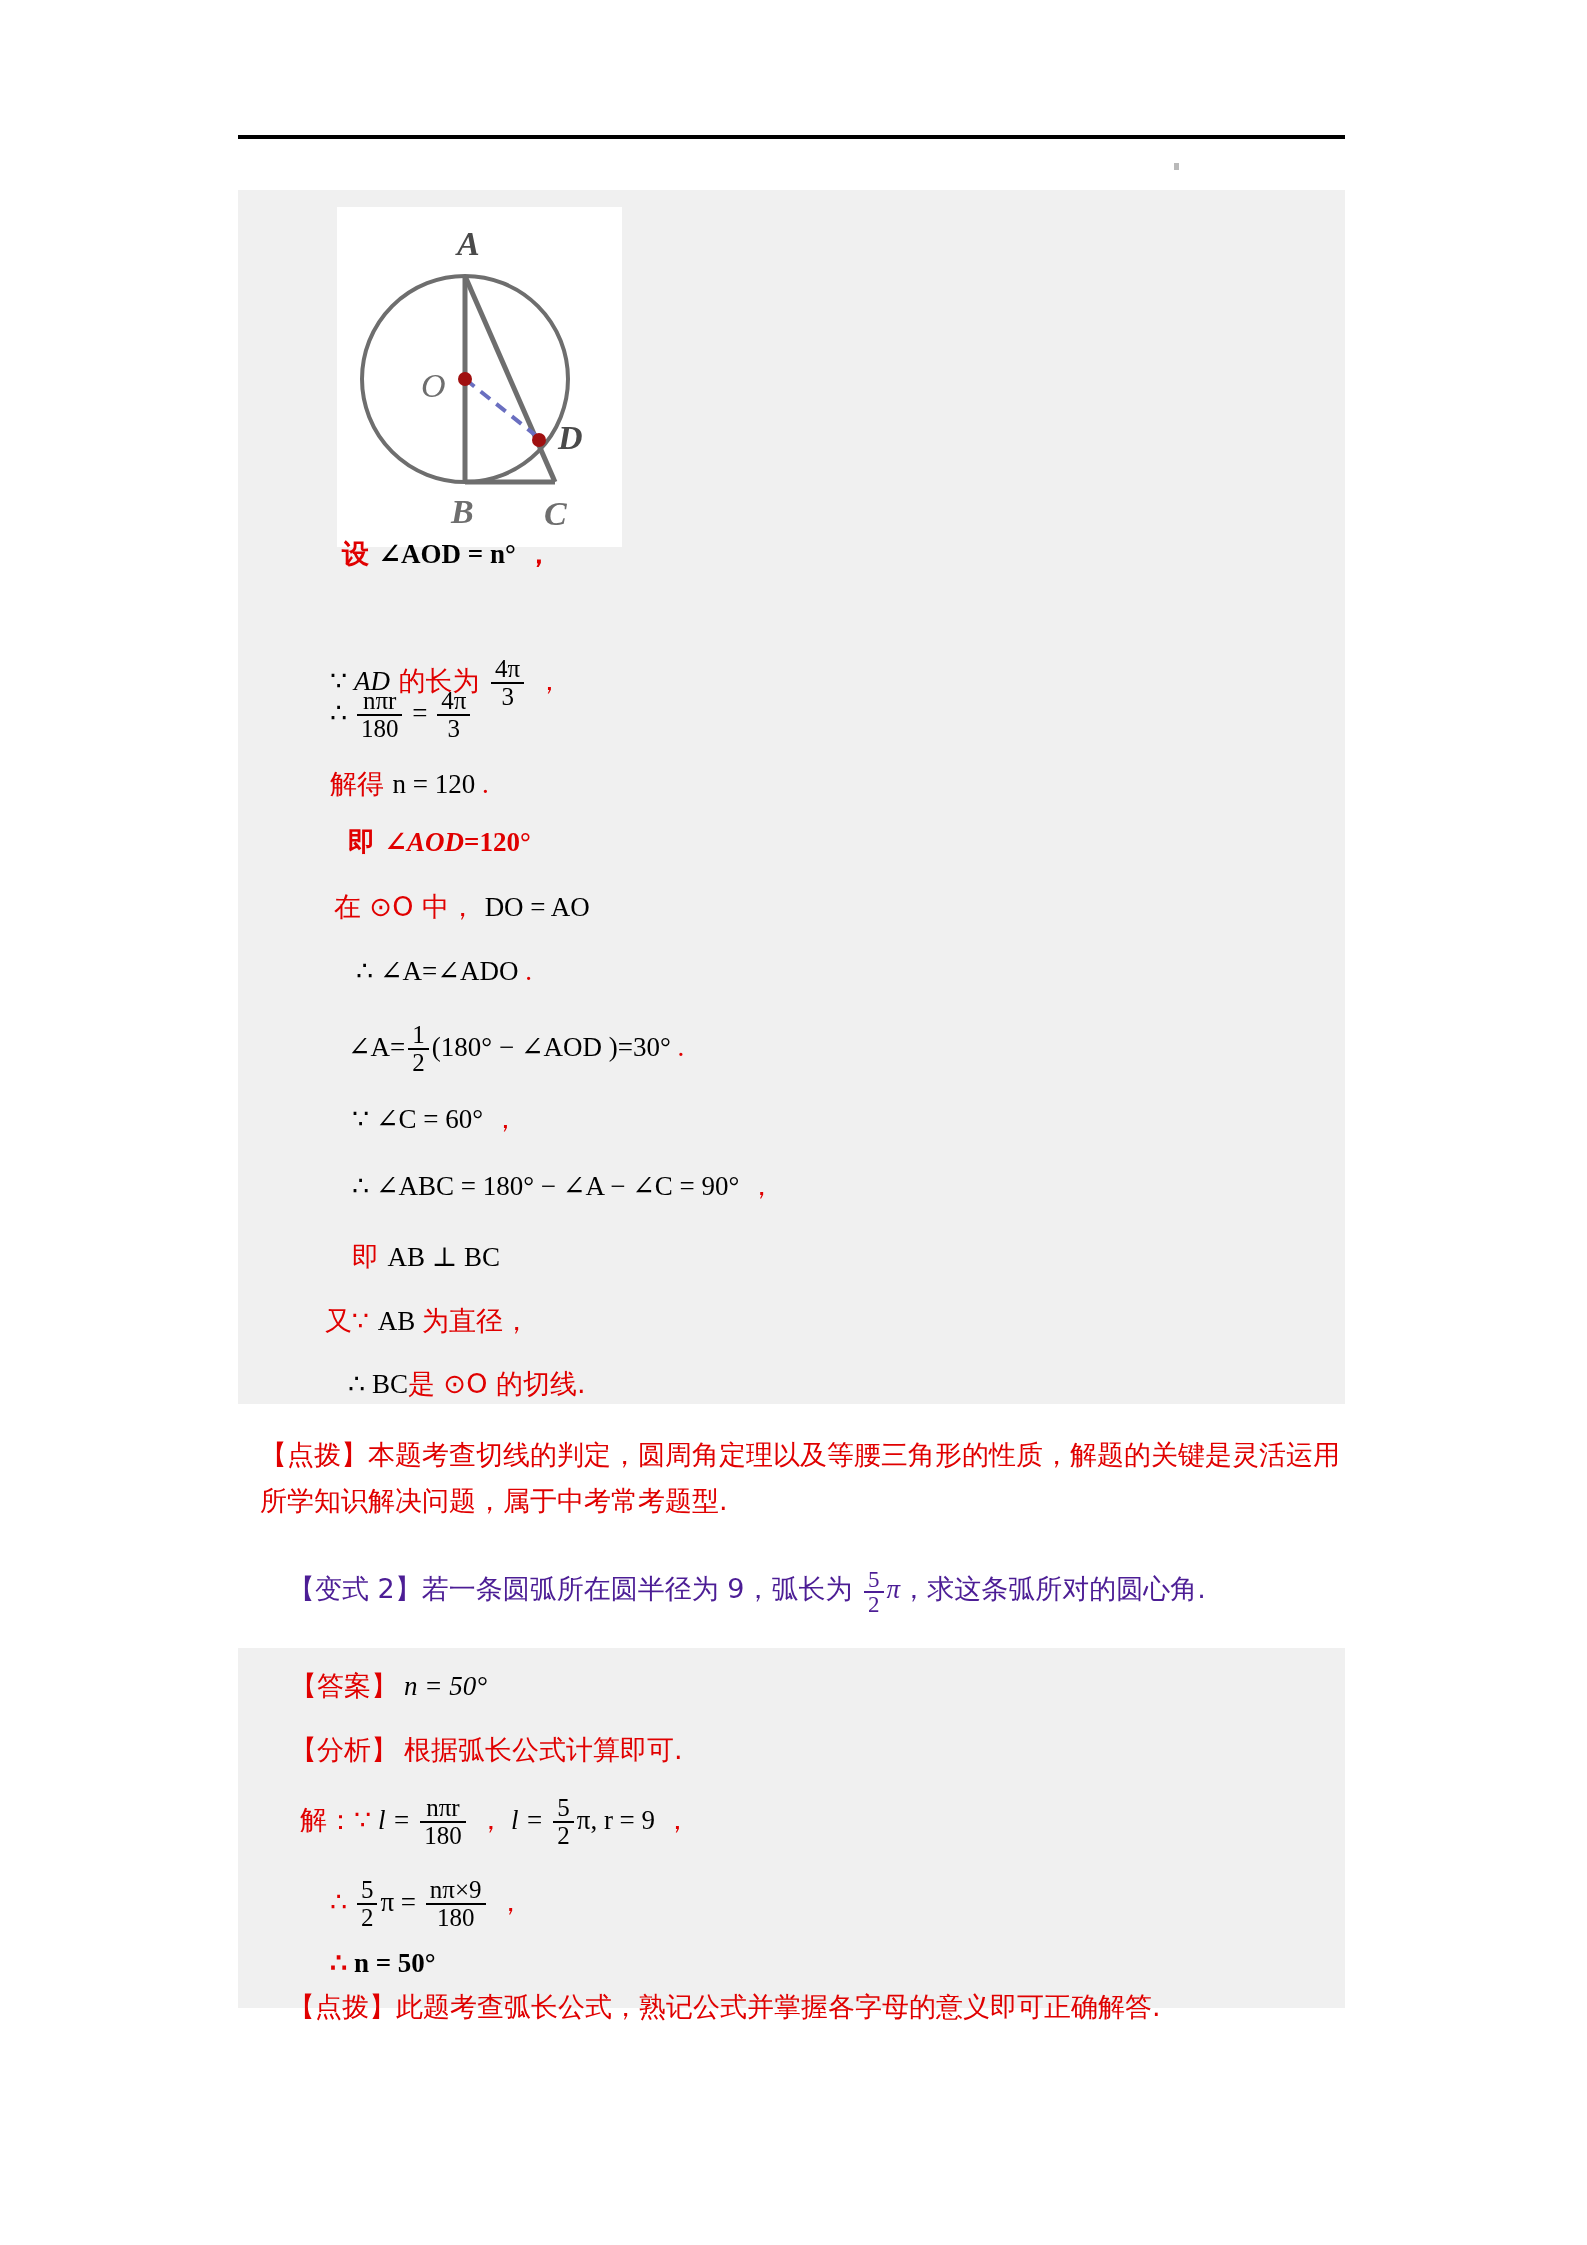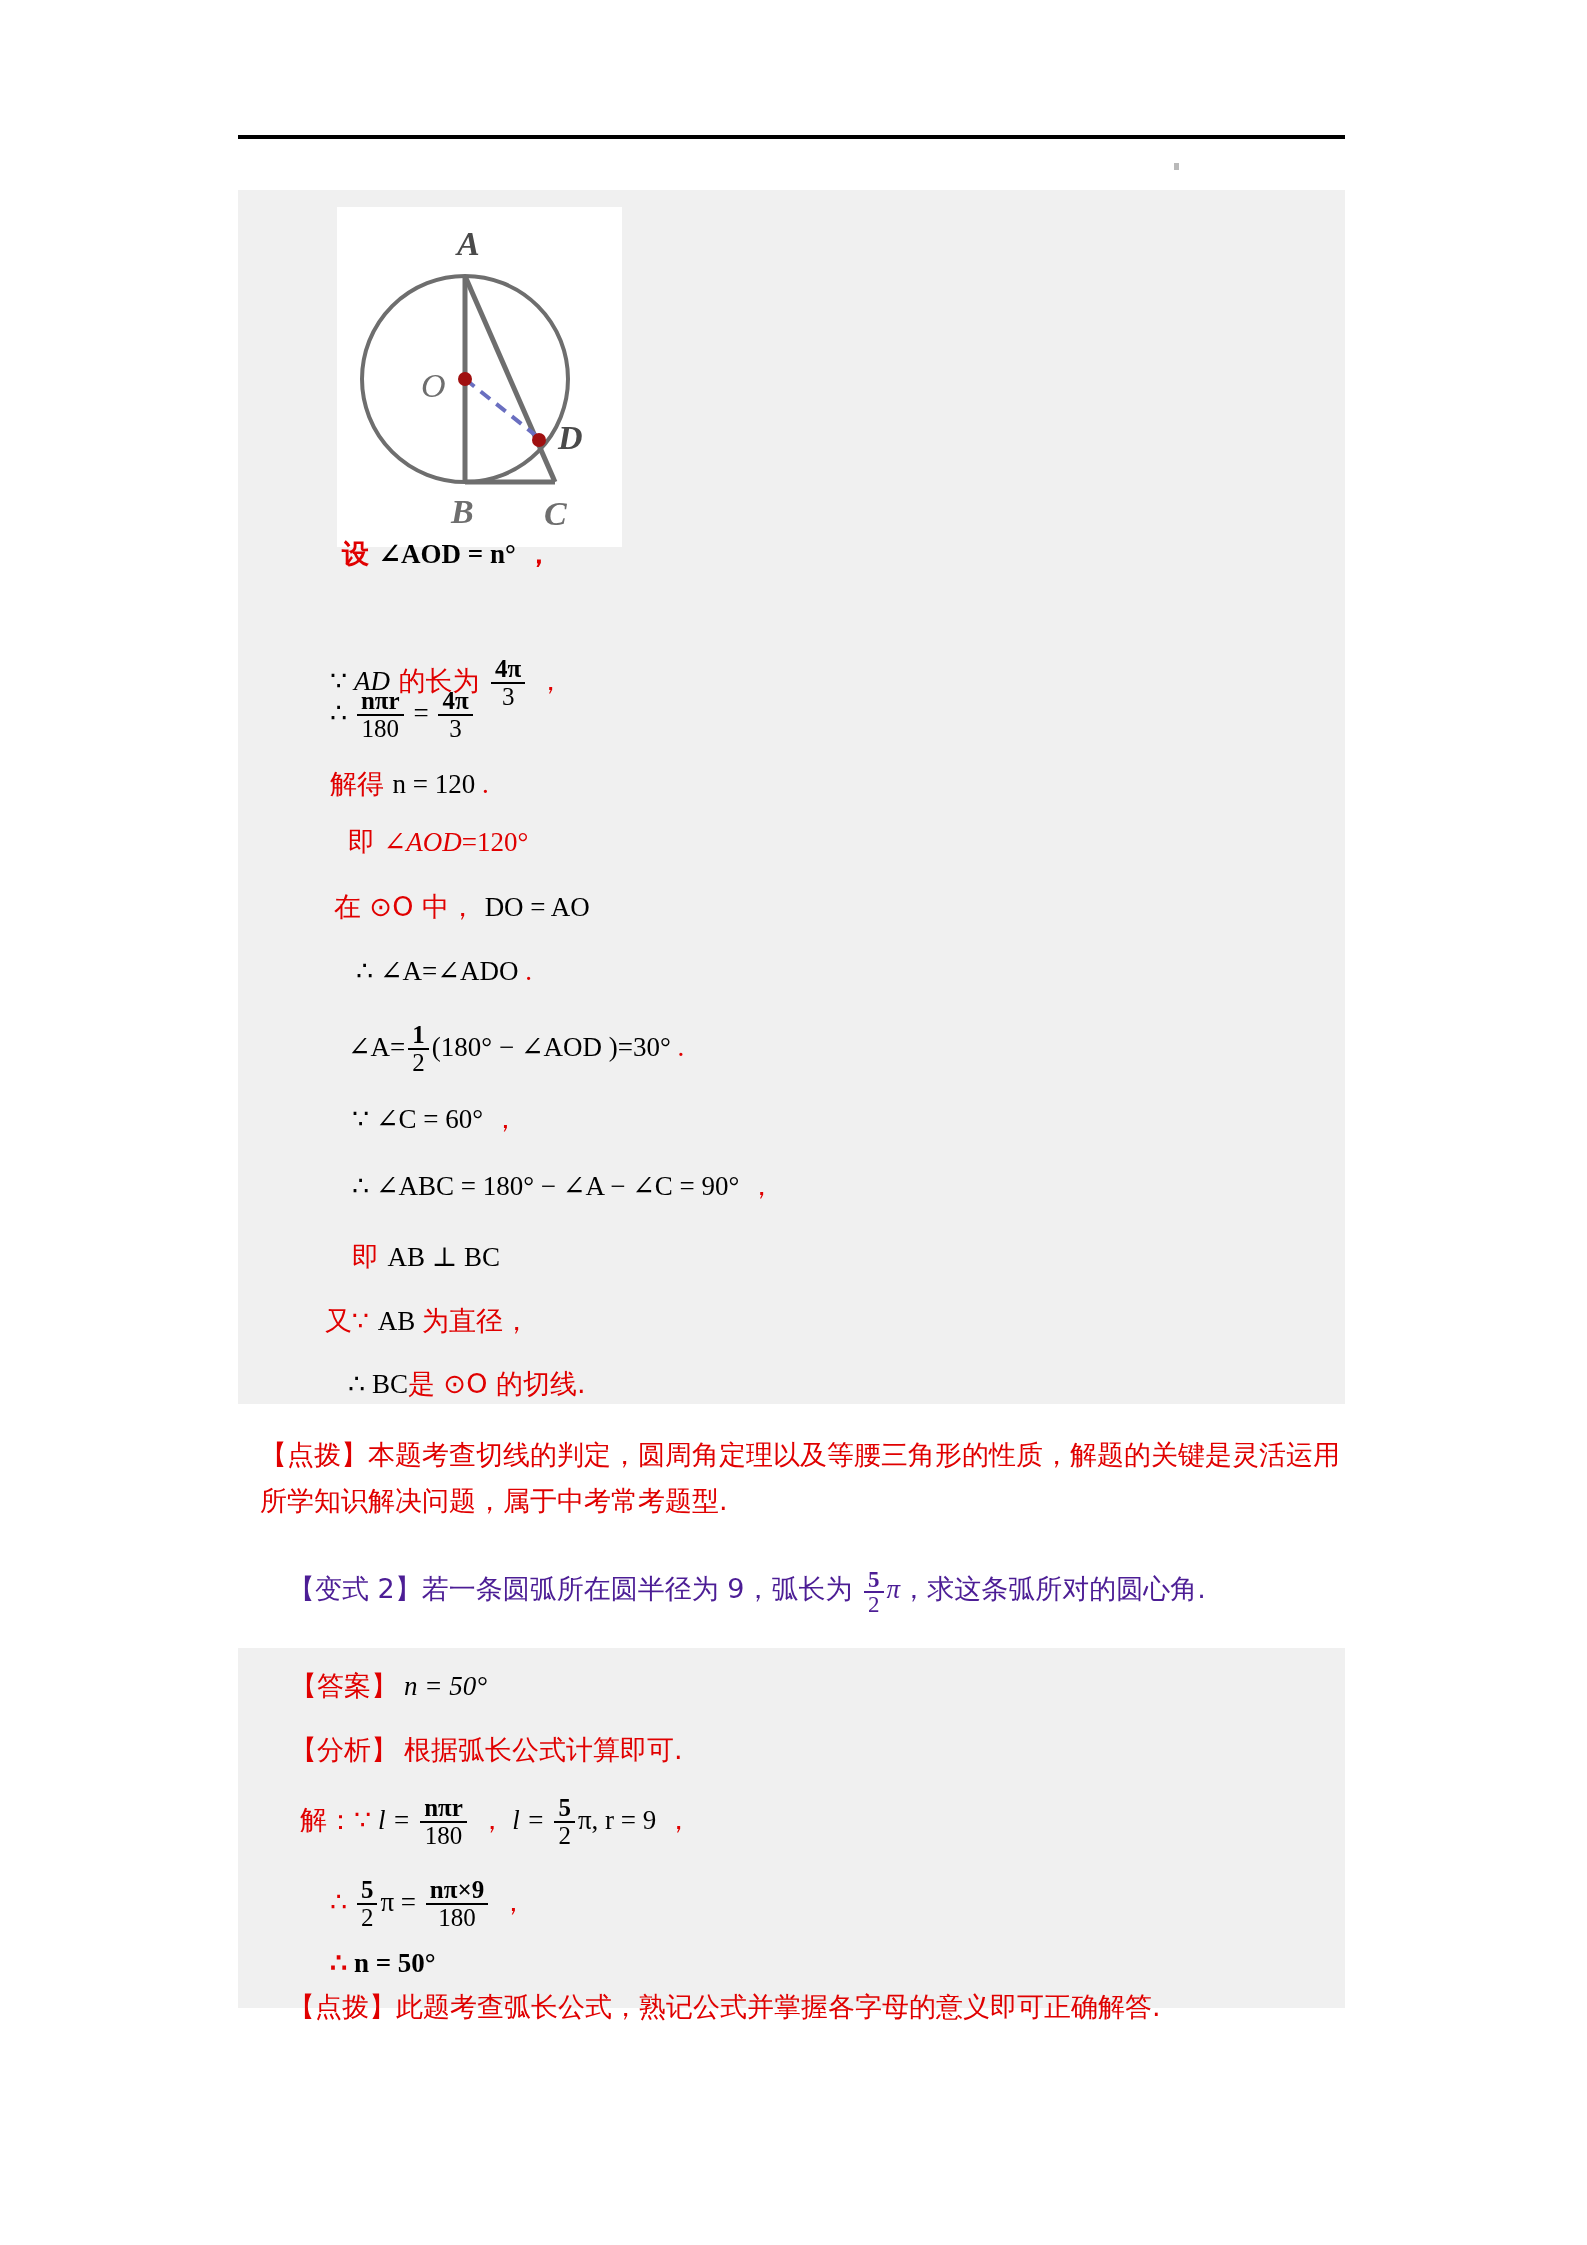--- a/index.html
+++ b/index.html
@@ -77,21 +77,20 @@
     display: inline-block;
     vertical-align: -0.52em;
     text-align: center;
     line-height: 1.02;
     margin: 0 3px;
   }
   .frac > .num {
     display: block;
     padding: 0 4px;
     font-size: 25px;
-    font-weight: bold;
   }
   .frac > .den {
     display: block;
     padding: 0 4px;
     border-top: 2px solid currentColor;
     font-size: 25px;
   }
   .frac.sm > .num, .frac.sm > .den { font-size: 23px; }
 
   
@@ -135,21 +134,21 @@
       <text x="221" y="242" font-family="Liberation Serif, serif" font-size="34" font-style="italic" font-weight="bold" fill="#4a4a4a">D</text>
       <text x="114" y="316" font-family="Liberation Serif, serif" font-size="34" font-style="italic" font-weight="bold" fill="#6e6e6e">B</text>
       <text x="207" y="318" font-family="Liberation Serif, serif" font-size="34" font-style="italic" font-weight="bold" fill="#6e6e6e">C</text>
     </svg>
   </div>
 
   <div class="line" style="left:342px; top:540px;font-weight:bold;"><span class="red cn">设 </span><span class="black">∠AOD = n°</span><span class="red cn"> ，</span></div>
   <div class="line" style="left:330px; top:612px;margin-top:44px;"><span class="black">∵ </span><span class="black it">AD</span><span class="red cn"> 的长为 </span><span class="frac"><span class="num">4π</span><span class="den">3</span></span><span class="red cn"> ，</span></div>
   <div class="line" style="left:330px; top:688px;"><span class="black">∴ </span><span class="frac"><span class="num">nπr</span><span class="den">180</span></span><span class="black"> = </span><span class="frac"><span class="num">4π</span><span class="den">3</span></span></div>
   <div class="line" style="left:330px; top:770px;"><span class="red cn">解得 </span><span class="black">n = 120</span><span class="red"> .</span></div>
-  <div class="line" style="left:348px; top:828px;"><span class="red cn">即 </span><span class="red it">∠AOD</span><span class="red">=120°</span></div>
+  <div class="line" style="left:348px; top:828px;font-weight:bold;"><span class="red cn">即 </span><span class="red it">∠AOD</span><span class="red">=120°</span></div>
   <div class="line" style="left:334px; top:893px;"><span class="red cn">在 ⊙O 中， </span><span class="black">DO = AO</span></div>
   <div class="line" style="left:356px; top:958px;"><span class="black">∴ ∠A=∠ADO</span><span class="red"> .</span></div>
   <div class="line" style="left:348px; top:1022px;"><span class="black">∠A=</span><span class="frac"><span class="num">1</span><span class="den">2</span></span><span class="black">(180° − ∠AOD )=30°</span><span class="red"> .</span></div>
   <div class="line" style="left:352px; top:1105px;"><span class="black">∵  ∠C = 60°</span><span class="red cn">  ，</span></div>
   <div class="line" style="left:352px; top:1172px;"><span class="black">∴  ∠ABC = 180° − ∠A − ∠C = 90°</span><span class="red cn"> ，</span></div>
   <div class="line" style="left:352px; top:1243px;"><span class="red cn">即 </span><span class="black">AB ⊥ BC</span></div>
   <div class="line" style="left:325px; top:1307px;"><span class="red cn">又∵  </span><span class="black">AB </span><span class="red cn">为直径，</span></div>
   <div class="line" style="left:348px; top:1370px;"><span class="black">∴ </span><span class="black">BC</span><span class="red cn">是 ⊙O 的切线.</span></div>
 
   <div class="para" style="left:260px; top:1432px; width:1100px;">

